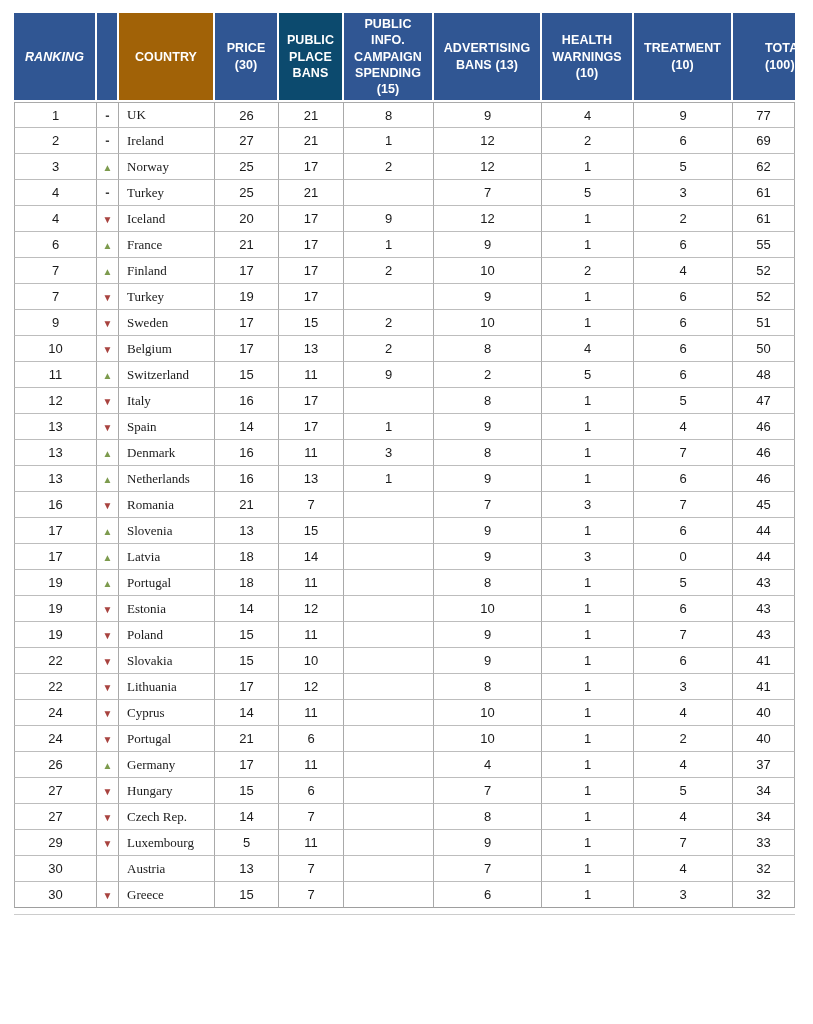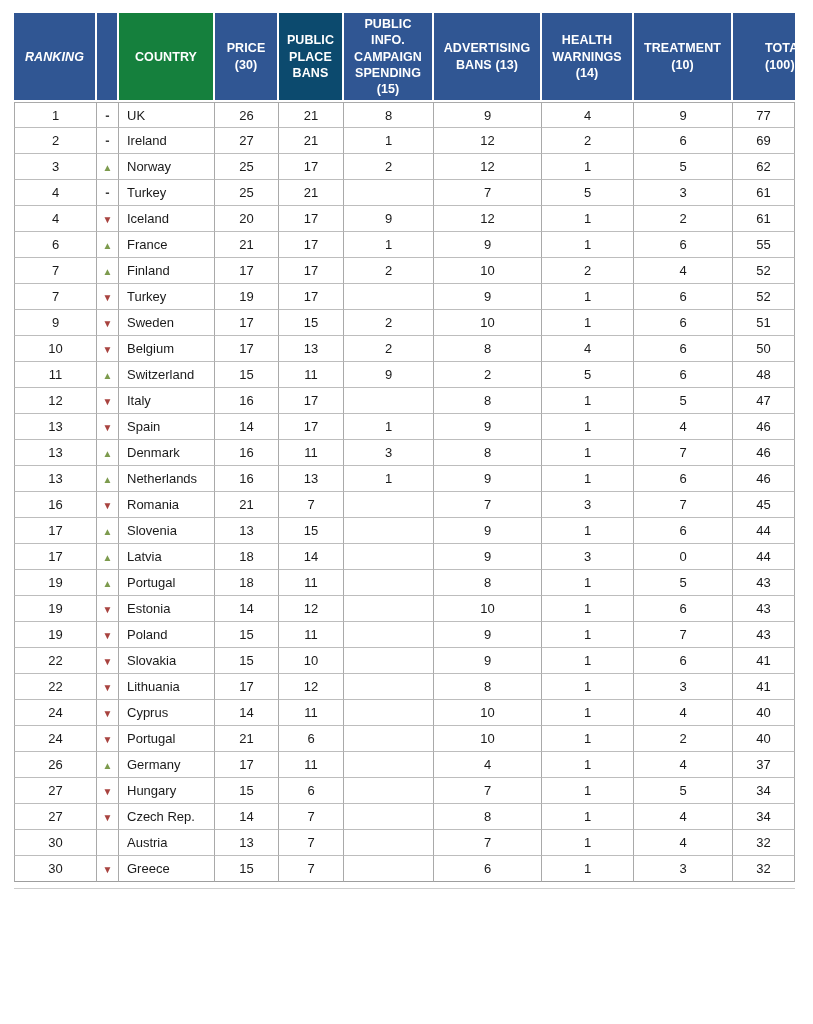--- a/index.html
+++ b/index.html
@@ -58,21 +58,21 @@
     border-right: 1px solid #a9a9a9;
     border-bottom: 1px solid #bdbdbd;
     box-sizing: border-box;
     color: #1a1a1a;
     overflow: hidden;
     white-space: nowrap;
   }
   tbody tr td:first-child { border-left: 1px solid #a9a9a9; }
   tbody tr:first-child td { border-top: 1px solid #a9a9a9; }
   tbody tr:last-child td { border-bottom: 1px solid #9e9e9e; }
-  td.c-country { text-align: left; padding-left: 8px; }
+  td.c-country { text-align: left; padding-left: 8px; font-family: Liberation Serif, serif; }
   td.c-trend { padding: 0; }
   .trend { font-weight: normal; }
   .trend.up, .trend.down { font-size: 10px; }
   .trend.same { font-size: 13px; color: #3c3c3c; font-weight: bold; }
   .table-underline {
     width: 781px;
     border-top: 1px solid #cccccc;
     margin-top: 6px;
     height: 0;
   }
@@ -93,26 +93,26 @@
       <col style="width:90px">
       <col style="width:108px">
       <col style="width:92px">
       <col style="width:99px">
       <col style="width:62px">
     </colgroup>
     <thead>
       <tr>
         <th style="background: rgb(48, 86, 147); color: rgb(255, 255, 255); font-style: italic;">RANKING</th>
         <th style="background: rgb(48, 86, 147); color: rgb(255, 255, 255);"></th>
-        <th style="background: #15803d; color: rgb(255, 255, 255);">COUNTRY</th>
+        <th style="background: #a16207; color: rgb(255, 255, 255);">COUNTRY</th>
         <th style="background: rgb(48, 86, 147); color: rgb(255, 255, 255);">PRICE (30)</th>
         <th style="background: #0c4a6e; color: rgb(255, 255, 255);">PUBLIC PLACE BANS</th>
         <th style="background: rgb(48, 86, 147); color: rgb(255, 255, 255); margin-left: 24px;">PUBLIC INFO. CAMPAIGN SPENDING (15)</th>
         <th style="background: rgb(48, 86, 147); color: rgb(255, 255, 255);">ADVERTISING BANS (13)</th>
-        <th style="background: rgb(48, 86, 147); color: rgb(255, 255, 255);">HEALTH WARNINGS (14)</th>
+        <th style="background: rgb(48, 86, 147); color: rgb(255, 255, 255);">HEALTH WARNINGS (10)</th>
         <th style="background: rgb(48, 86, 147); color: rgb(255, 255, 255); margin-top: 12px;">TREATMENT (10)</th>
         <th style="background: rgb(48, 86, 147); color: rgb(255, 255, 255); padding-left: 32px;">TOTAL (100)</th>
       </tr>
     </thead>
     <tbody>
         <tr>
           <td class="c-rank">1</td>
           <td class="c-trend"><span class="trend same">-</span></td>
           <td class="c-country">UK</td>
           <td class="c-num">26</td>
@@ -441,20 +441,32 @@
           <td class="c-country">Czech Rep.</td>
           <td class="c-num">14</td>
           <td class="c-num">7</td>
           <td class="c-num"></td>
           <td class="c-num">8</td>
           <td class="c-num">1</td>
           <td class="c-num">4</td>
           <td class="c-num c-total">34</td>
         </tr>
         <tr>
+          <td class="c-rank">29</td>
+          <td class="c-trend"><span class="trend down" style="color: rgb(168, 67, 63);">▼</span></td>
+          <td class="c-country">Luxembourg</td>
+          <td class="c-num">5</td>
+          <td class="c-num">11</td>
+          <td class="c-num"></td>
+          <td class="c-num">9</td>
+          <td class="c-num">1</td>
+          <td class="c-num">7</td>
+          <td class="c-num c-total">33</td>
+        </tr>
+        <tr>
           <td class="c-rank">30</td>
           <td class="c-trend"><span class="trend none"></span></td>
           <td class="c-country">Austria</td>
           <td class="c-num">13</td>
           <td class="c-num">7</td>
           <td class="c-num"></td>
           <td class="c-num">7</td>
           <td class="c-num">1</td>
           <td class="c-num">4</td>
           <td class="c-num c-total">32</td>

